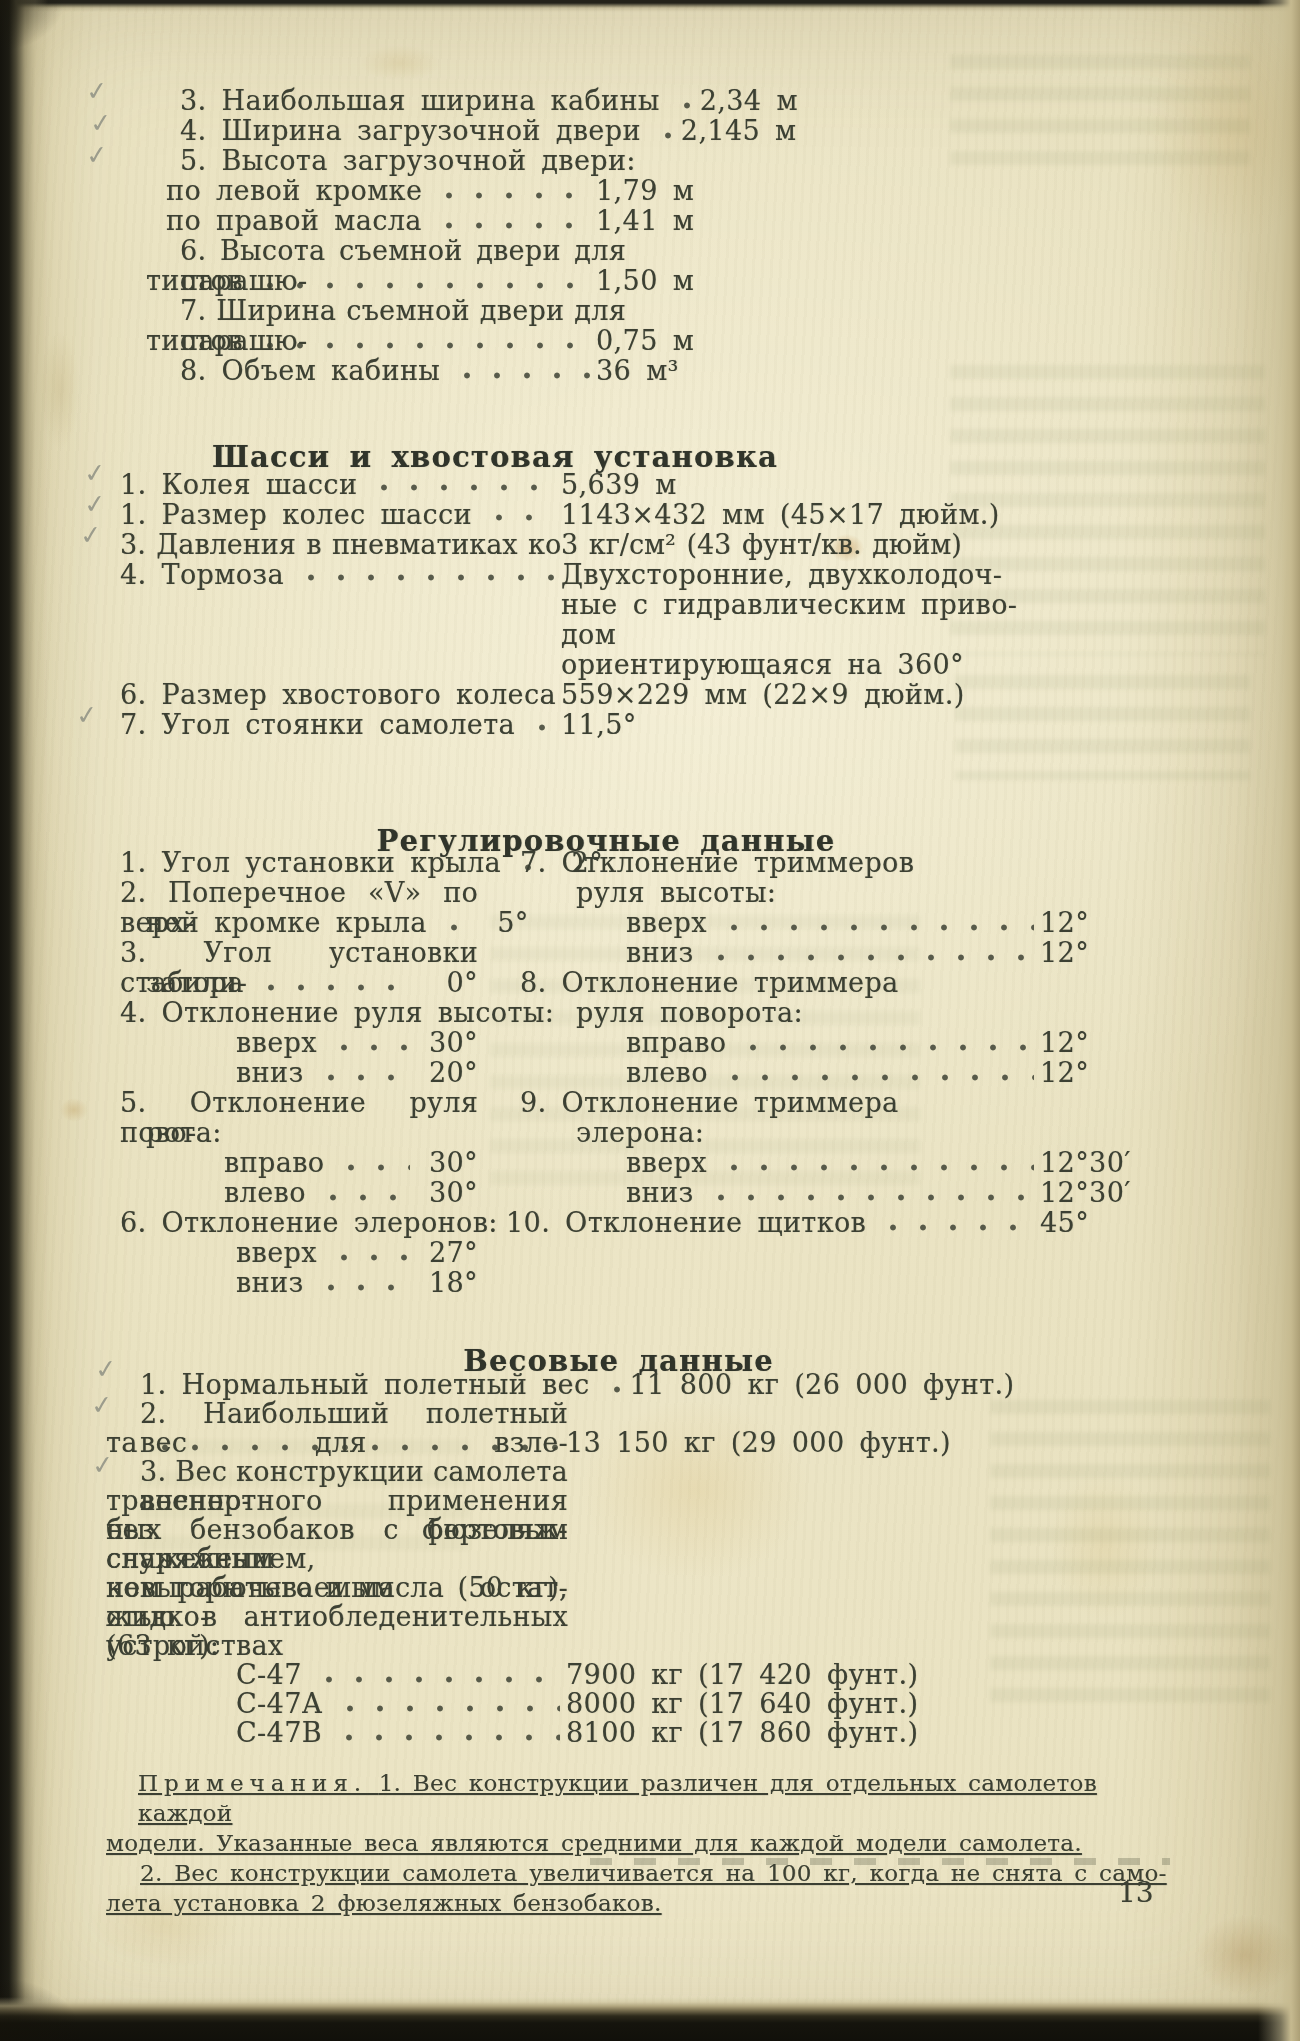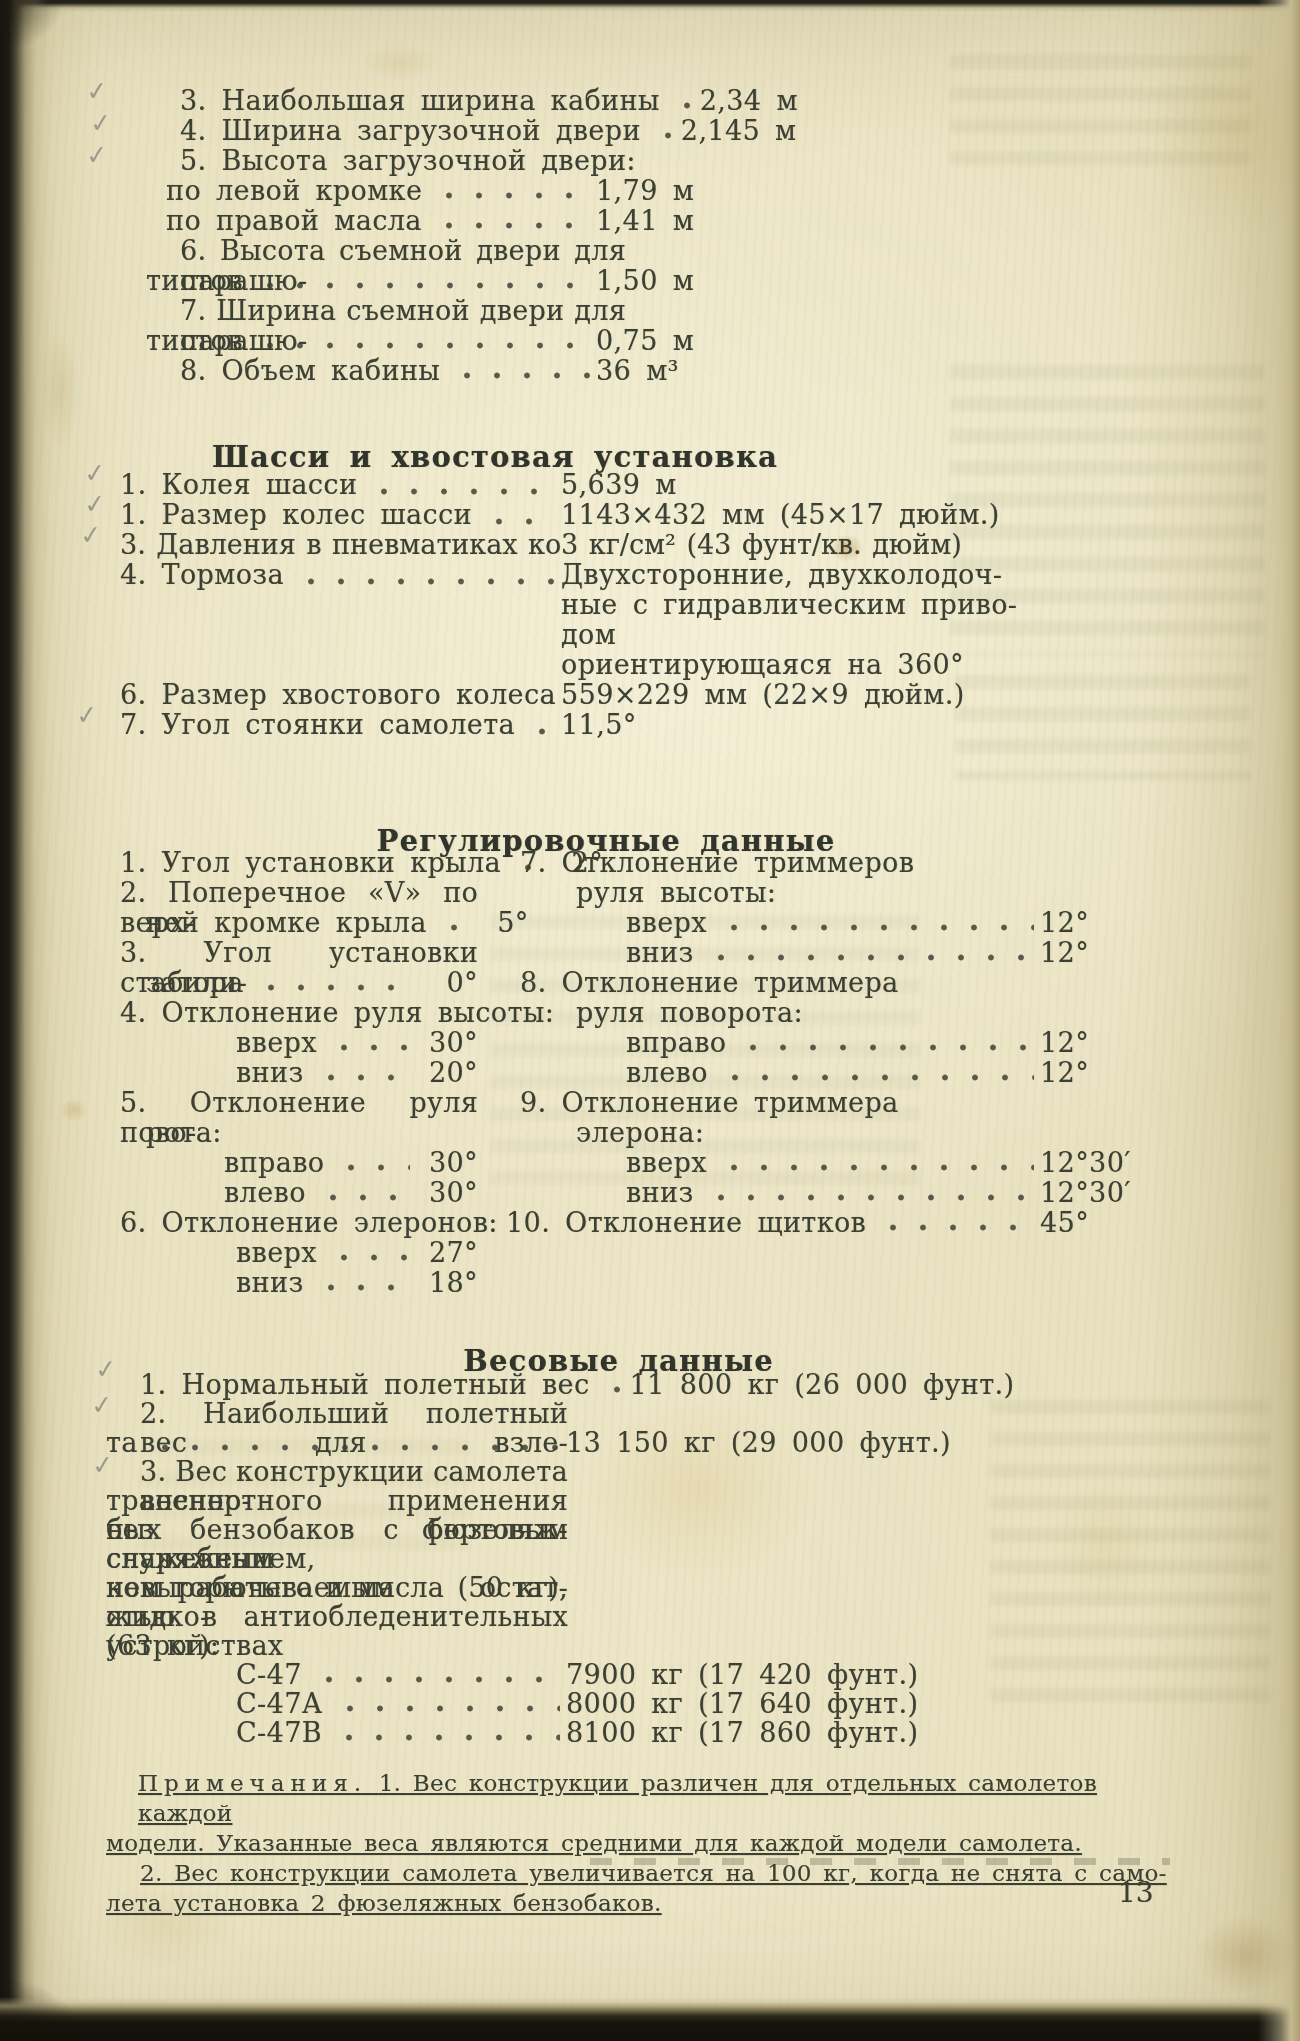--- a/index.html
+++ b/index.html
@@ -72,21 +72,21 @@
   .just{flex:1;text-align:justify;text-align-last:justify;word-spacing:normal;letter-spacing:.3px;white-space:normal;}
   .pl14{padding-left:14px;}.pl20{padding-left:20px;}.pl34{padding-left:34px;}
   .pl40{padding-left:40px;}.pl56{padding-left:70px;}.pl118{padding-left:118px;}
   .pl120{padding-left:120px;}.pl130{padding-left:130px;}
   .tight{letter-spacing:0;word-spacing:2px;}
 
   section{position:absolute;}
   #cabin{left:106px;top:86px;width:600px;margin-left:40px;}
   #cabin .val{min-width:150px;}
   #chassis{left:106px;top:470px;width:1032px;}
-  .c-lbl{flex:0 0 455px;display:flex;align-items:center;overflow:hidden;}
+  .c-lbl{flex:0 0 455px;display:flex;align-items:flex-start;overflow:hidden;}
   .c-val{flex:1;white-space:nowrap;}
   .jv{flex:1;text-align:justify;text-align-last:justify;word-spacing:normal;}
   #adjL{left:106px;top:848px;width:372px;}
   #adjL .val{min-width:62px;text-align:right;}
   #adjR{left:506px;top:848px;width:640px;}
   #adjR .val{min-width:106px;text-align:left;}
   #weights{left:106px;top:1370px;width:1032px;}
   #weights .row{height:29px;line-height:29px;}
   .w-lbl{flex:0 0 460px;display:flex;align-items:baseline;}
   .w-val{flex:1;white-space:nowrap;}

